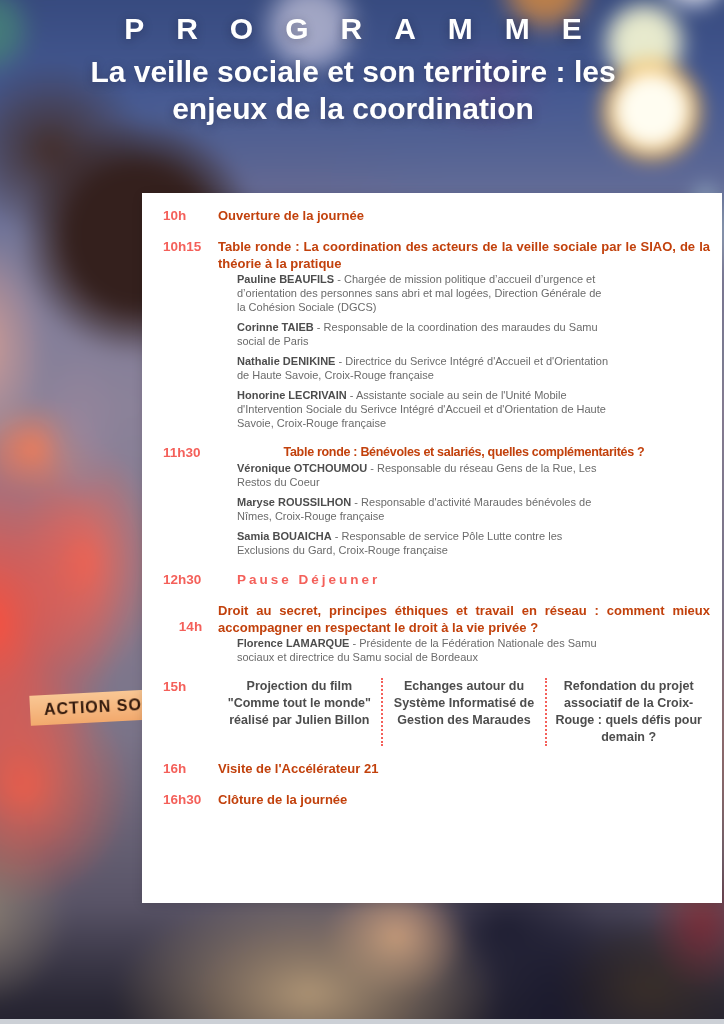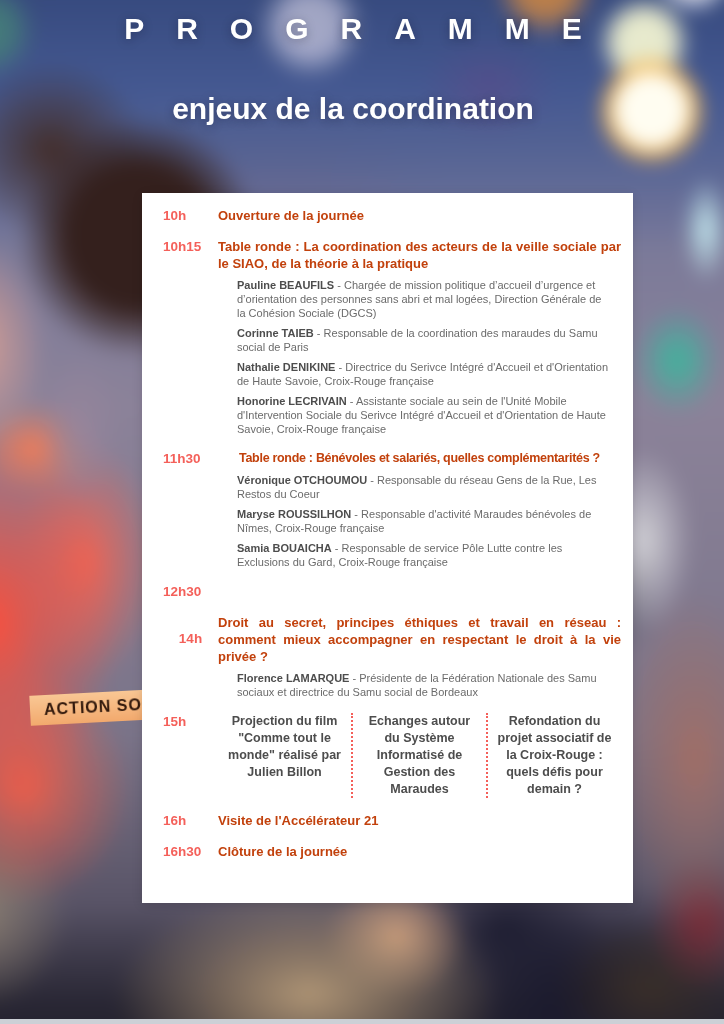--- a/index.html
+++ b/index.html
@@ -55,53 +55,53 @@
     letter-spacing:1px;padding-left:14px;white-space:nowrap;overflow:visible;
     filter:blur(.6px);
   }
   
   .header{position:absolute;top:12px;left:0;right:18px;z-index:3;text-align:center;color:#fff;
     text-shadow:0 2px 10px rgba(20,20,40,.35);}
   .kicker{font-size:30px;font-weight:bold;letter-spacing:32px;padding-left:32px;}
   .title{font-size:30px;line-height:1.22;font-weight:bold;margin-top:8px;}
   
   .card{
-    position:absolute;left:142px;top:193px;width:491px;height:710px;z-index:2;
+    position:absolute;left:142px;top:193px;width:580px;height:710px;z-index:2;
     background:#fff;box-sizing:border-box;padding:14px 12px 0 21px;
     box-shadow:0 2px 10px rgba(0,0,0,.12);
     display:flex;flex-direction:column;gap:14px;overflow:hidden;
   }
   .row{display:flex;}
   .time{width:55px;flex-shrink:0;color:#f4605a;font-weight:bold;font-size:13.5px;line-height:17px;}
   .time.t-offset{padding-top:16px;text-align:center;}
   .content{flex:1;min-width:0;}
   .s-title{font-size:13px;font-weight:bold;color:#c2410c;line-height:17px;text-align:justify;}
   .s-title.compact{font-size:12.5px;letter-spacing:-.3px;white-space:nowrap;text-align:center;}
   .s-title.break{color:#f4605a;font-size:13.5px;letter-spacing:3px;padding-left:19px;text-align:left;}
-  .speakers{margin-top:6px;display:flex;flex-direction:column;gap:6px;padding-left:19px;}
+  .speakers{display:flex;flex-direction:column;gap:6px;padding-left:19px;}
   .speaker{font-size:11px;line-height:14px;color:#6b6b6b;max-width:372px;}
   .speaker b{color:#4d4d4d;}
   .cols{display:flex;}
   .col{flex:1;text-align:center;font-weight:bold;font-size:12.5px;line-height:17px;color:#4d4d4d;padding:0 8px;}
   .col + .col{border-left:2px dotted #f4605a;}
   .bottom-strip{position:absolute;left:0;right:0;bottom:0;height:5px;background:#ccd0d6;z-index:4;}
 </style>
 </head>
 <body>
 
 <div class="poster">
 
   <div class="photo"></div>
 
   <div class="vest-band">ACTION SOCIALE</div>
 
   <div class="header">
     <div class="kicker">PROGRAMME</div>
     <div class="title">
-      <br>
+      <span>La veille sociale et son territoire : les</span><br>
       <span>enjeux de la coordination</span>
     </div>
   </div>
 
   <div class="card" id="schedule">
       <div class="row">
     <div class="time">10h</div>
     <div class="content">
           <div class="s-title">Ouverture de la journée</div>
         </div>
@@ -124,20 +124,23 @@
           <div class="s-title compact">Table ronde : Bénévoles et salariés, quelles complémentarités ?</div>
           <div class="speakers">
             <p class="speaker" style="margin:0"><b>Véronique OTCHOUMOU</b><span> - Responsable du réseau Gens de la Rue,  Les Restos du Coeur</span></p>
             <p class="speaker" style="margin:0"><b>Maryse ROUSSILHON</b><span> - Responsable d'activité Maraudes  bénévoles de Nîmes, Croix-Rouge française</span></p>
             <p class="speaker" style="margin:0"><b>Samia BOUAICHA</b><span> - Responsable de service Pôle Lutte contre les Exclusions du Gard, Croix-Rouge française</span></p>
           </div>
         </div>
   </div>
       <div class="row">
     <div class="time">12h30</div>
+    <div class="content">
+          <div class="s-title break">Pause Déjeuner</div>
+        </div>
   </div>
       <div class="row">
     <div class="time t-offset">14h</div>
     <div class="content">
           <div class="s-title">Droit au secret, principes éthiques et travail en réseau : comment mieux accompagner en respectant le droit à la vie privée ?</div>
           <div class="speakers">
             <p class="speaker" style="margin:0"><b>Florence LAMARQUE</b><span> - Présidente de la Fédération Nationale des Samu sociaux et directrice du Samu social de Bordeaux</span></p>
           </div>
         </div>
   </div>

